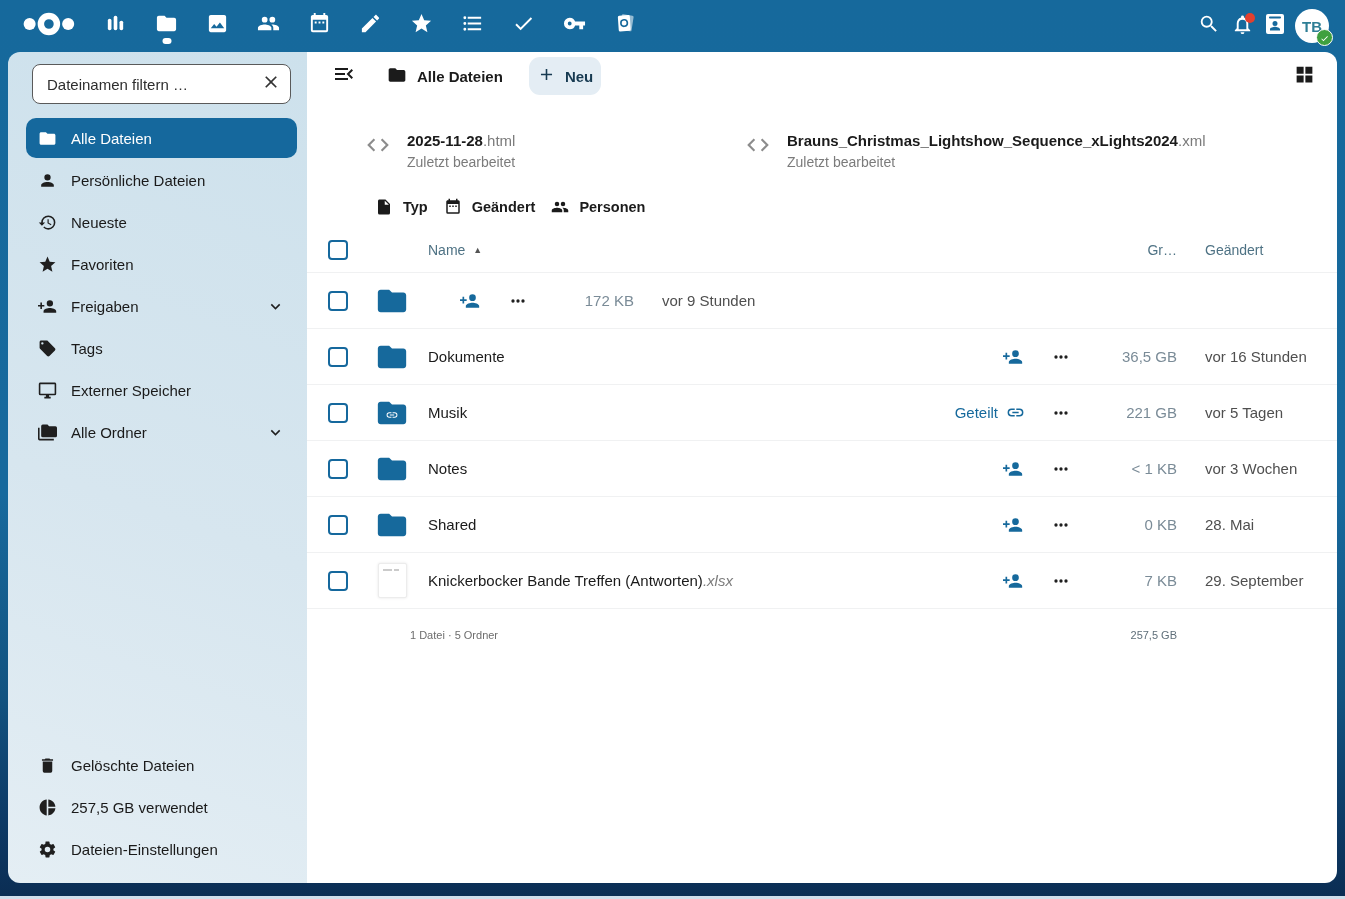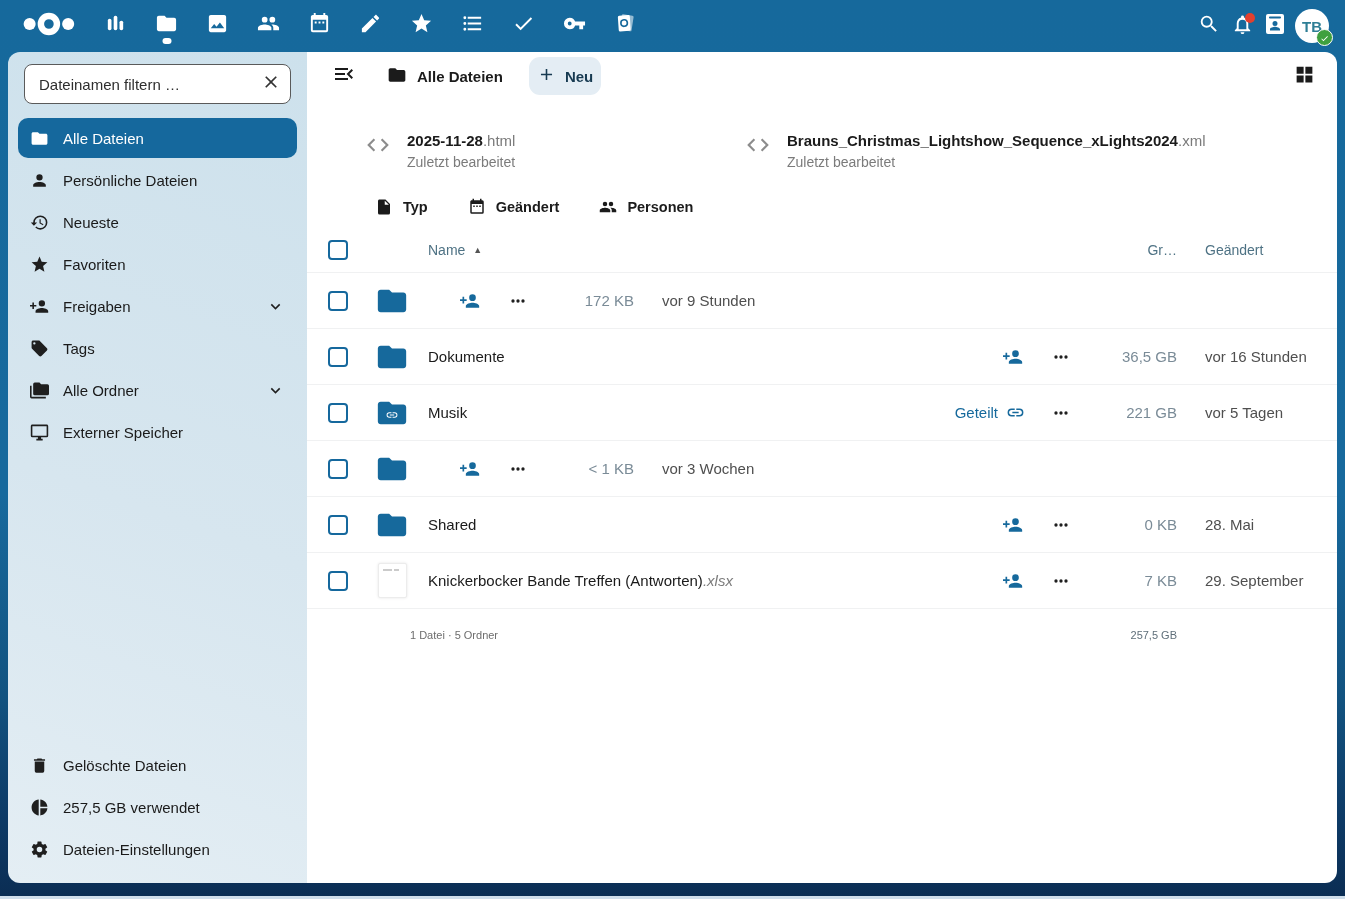--- a/index.html
+++ b/index.html
@@ -18,21 +18,21 @@
   .tb-btn{position:relative;width:26px;height:26px;display:flex;align-items:center;justify-content:center;cursor:pointer;}
   .noti-dot{position:absolute;top:0px;right:0px;width:10px;height:10px;border-radius:50%;background:#e2402f;}
   .avatar{position:relative;width:34px;height:34px;border-radius:50%;background:#fff;display:flex;align-items:center;justify-content:center;
     color:#2e7e95;font-size:15px;font-weight:700;cursor:pointer;}
   .badge{position:absolute;bottom:-3px;right:-4px;width:15px;height:15px;border-radius:50%;background:#3fa03f;border:1.5px solid #fff;
     display:flex;align-items:center;justify-content:center;}
 
   
   .sidebar{position:absolute;left:8px;top:52px;width:299px;height:831px;box-sizing:border-box;
     border-radius:12px 0 0 12px;background:linear-gradient(200deg,#cde1ec 0%,#d7e6ef 55%,#e4eef4 100%);
-    display:flex;flex-direction:column;padding:10px 8px 14px 8px;}
+    display:flex;flex-direction:column;padding:10px 8px 14px 16px;}
   .filterbox{display:flex;align-items:center;height:38px;margin:2px 8px 14px 8px;background:#fff;
     border:1.5px solid #5a5a5a;border-radius:8px;padding:0 8px 0 12px;}
   .filterbox input{flex:1;border:none;outline:none;font-family:"Liberation Sans",sans-serif;font-size:15px;color:#222;background:transparent;}
   .filterbox input::placeholder{color:#2e2e2e;opacity:1;}
   .clear-btn{width:22px;height:22px;display:flex;align-items:center;justify-content:center;cursor:pointer;}
   .nav{display:flex;flex-direction:column;gap:2px;}
   .nav-item{display:flex;align-items:center;gap:14px;height:40px;padding:0 12px;margin:0 2px;border-radius:10px;
     font-size:15px;color:#1a1a1a;cursor:pointer;}
   .nav-item.active{background:#15689d;color:#fff;font-weight:500;}
   .nav-item .chev{margin-left:auto;display:flex;}
@@ -47,21 +47,21 @@
   .new-btn{display:flex;align-items:center;gap:9px;margin-left:26px;height:38px;padding:0 8px;border-radius:11px;
     background:#e4edf4;color:#173a51;font-size:15px;font-weight:700;cursor:pointer;}
   .grid-btn{margin-left:auto;width:26px;height:26px;display:flex;align-items:center;justify-content:center;cursor:pointer;}
 
   .recs{display:flex;margin-top:32px;margin-left:58px;}
   .rec-card{display:flex;align-items:flex-start;gap:16px;width:380px;cursor:pointer;}
   .rec-title{font-size:15px;font-weight:600;color:#1b1b1b;white-space:nowrap;}
   .rec-ext{font-weight:400;color:#7b7b7b;}
   .rec-sub{font-size:14px;color:#7b7b7b;margin-top:5px;}
 
-  .filters{display:flex;align-items:center;gap:40px;margin-top:28px;margin-left:68px;}
+  .filters{display:flex;align-items:center;gap:16px;margin-top:28px;margin-left:68px;}
   .chip{display:flex;align-items:center;gap:10px;font-size:14.5px;font-weight:700;color:#1b1b1b;cursor:pointer;}
 
   .thead{display:flex;align-items:center;height:44px;margin-top:12px;font-size:14px;color:#4e7284;}
   .sort-arrow{font-size:9px;color:#555;margin-left:8px;}
   .cell-check{width:16px;height:16px;border:2px solid #15689d;border-radius:4px;margin-left:21px;flex:none;background:#fff;cursor:pointer;}
   .cell-icon{width:36px;margin-left:26px;display:flex;justify-content:center;align-items:center;flex:none;}
   .cell-name{margin-left:18px;flex:1;min-width:0;display:flex;align-items:center;font-size:15px;color:#1a1a1a;cursor:pointer;white-space:nowrap;overflow:hidden;}
   .fext{color:#7c7c7c;font-style:italic;}
   .cell-actions{display:flex;align-items:center;gap:24px;min-width:120px;justify-content:flex-end;flex:none;}
   .shared-chip{display:flex;align-items:center;gap:8px;color:#16699c;font-size:15px;cursor:pointer;}
@@ -271,39 +271,39 @@
           <span style="display: flex;">
             <svg width="19" height="19" viewBox="0 0 24 24">
               <path fill="#1f1f1f" d="M5.5 7A1.5 1.5 0 0 1 4 5.5 1.5 1.5 0 0 1 5.5 4 1.5 1.5 0 0 1 7 5.5 1.5 1.5 0 0 1 5.5 7m15.91 4.58-9-9C12.05 2.22 11.55 2 11 2H4c-1.11 0-2 .89-2 2v7c0 .55.22 1.05.59 1.41l8.99 9c.37.36.87.59 1.42.59.55 0 1.05-.23 1.41-.59l7-7c.37-.36.59-.86.59-1.41 0-.56-.23-1.06-.59-1.42z"></path>
             </svg>
           </span>
           <span>Tags</span>
         </div>
         <div class="nav-item">
           <span style="display: flex;">
             <svg width="19" height="19" viewBox="0 0 24 24">
+              <path fill="#1f1f1f" d="M21 16H3V4h18m0-2H3c-1.11 0-2 .89-2 2v12a2 2 0 0 0 2 2h7v2H8v2h8v-2h-2v-2h7a2 2 0 0 0 2-2V4c0-1.11-.9-2-2-2z"></path>
+            </svg>
+          </span>
+          <span>Externer Speicher</span>
+        </div>
+        <div class="nav-item">
+          <span style="display: flex;">
+            <svg width="19" height="19" viewBox="0 0 24 24">
               <path fill="#1f1f1f" d="M22 4a2 2 0 0 1 2 2v10a2 2 0 0 1-2 2H6a2 2 0 0 1-2-2V4a2 2 0 0 1 2-2h6l2 2h8M2 6v14h18v2H2a2 2 0 0 1-2-2V6h2z"></path>
             </svg>
           </span>
           <span>Alle Ordner</span>
           <span class="chev">
             <span style="display: flex;">
               <svg width="19" height="19" viewBox="0 0 24 24">
                 <path fill="#1f1f1f" d="M7.41 8.58 12 13.17l4.59-4.59L18 10l-6 6-6-6 1.41-1.42z"></path>
               </svg>
             </span>
           </span>
-        </div>
-        <div class="nav-item">
-          <span style="display: flex;">
-            <svg width="19" height="19" viewBox="0 0 24 24">
-              <path fill="#1f1f1f" d="M21 16H3V4h18m0-2H3c-1.11 0-2 .89-2 2v12a2 2 0 0 0 2 2h7v2H8v2h8v-2h-2v-2h7a2 2 0 0 0 2-2V4c0-1.11-.9-2-2-2z"></path>
-            </svg>
-          </span>
-          <span>Externer Speicher</span>
         </div>
       </div>
     <div class="sidebar-footer">
         <div class="nav-item">
           <span style="display: flex;">
             <svg width="19" height="19" viewBox="0 0 24 24">
               <path fill="#1f1f1f" d="M19 4h-3.5l-1-1h-5l-1 1H5v2h14M6 19a2 2 0 0 0 2 2h8a2 2 0 0 0 2-2V7H6v12z"></path>
             </svg>
           </span>
           <span>Gelöschte Dateien</span>
@@ -521,20 +521,23 @@
         </div>
         <div class="file-row">
           <span class="cell-check"></span>
           <span class="cell-icon">
             <span style="display: flex;">
               <svg width="34" height="34" viewBox="0 0 24 24">
                 <path fill="#16699c" d="M10 4H4c-1.11 0-2 .89-2 2v12c0 1.1.89 2 2 2h16c1.1 0 2-.9 2-2V8c0-1.11-.9-2-2-2h-8l-2-2z"></path>
               </svg>
             </span>
           </span>
+          <a class="cell-name">
+            <span class="fname">Notes</span>
+          </a>
           <span class="cell-actions">
             <span class="icon-btn">
               <span style="display: flex;">
                 <svg width="20" height="20" viewBox="0 0 24 24">
                   <path fill="#16699c" d="M15 14c-2.67 0-8 1.33-8 4v2h16v-2c0-2.67-5.33-4-8-4m0-2a4 4 0 0 0 4-4 4 4 0 0 0-4-4 4 4 0 0 0-4 4 4 4 0 0 0 4 4M5 15v-3h3v-2H5V7H3v3H0v2h3v3h2z"></path>
                 </svg>
               </span>
             </span>
             <span class="icon-btn">
               <span style="display: flex;">

